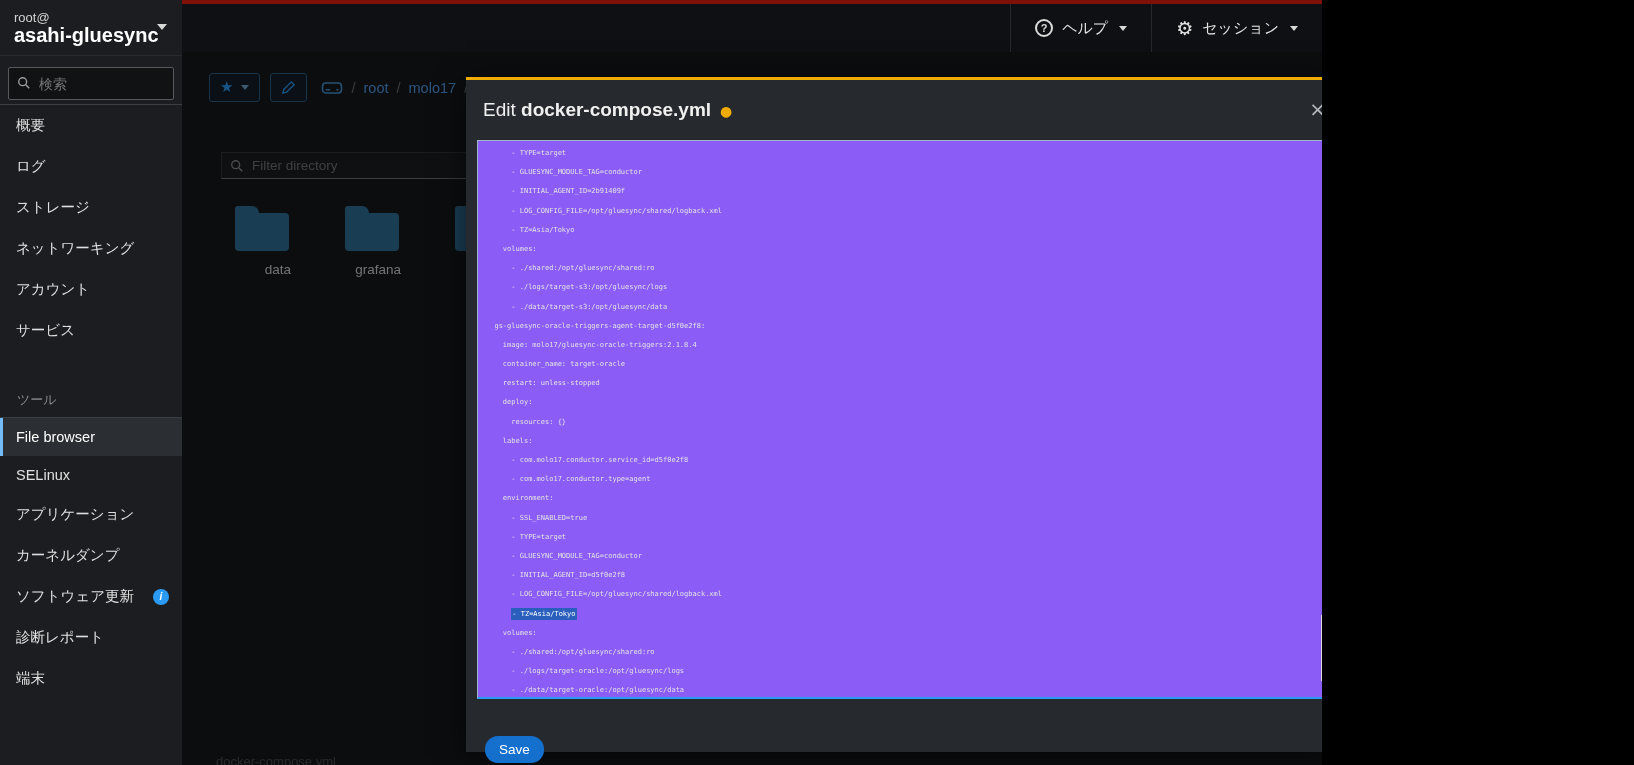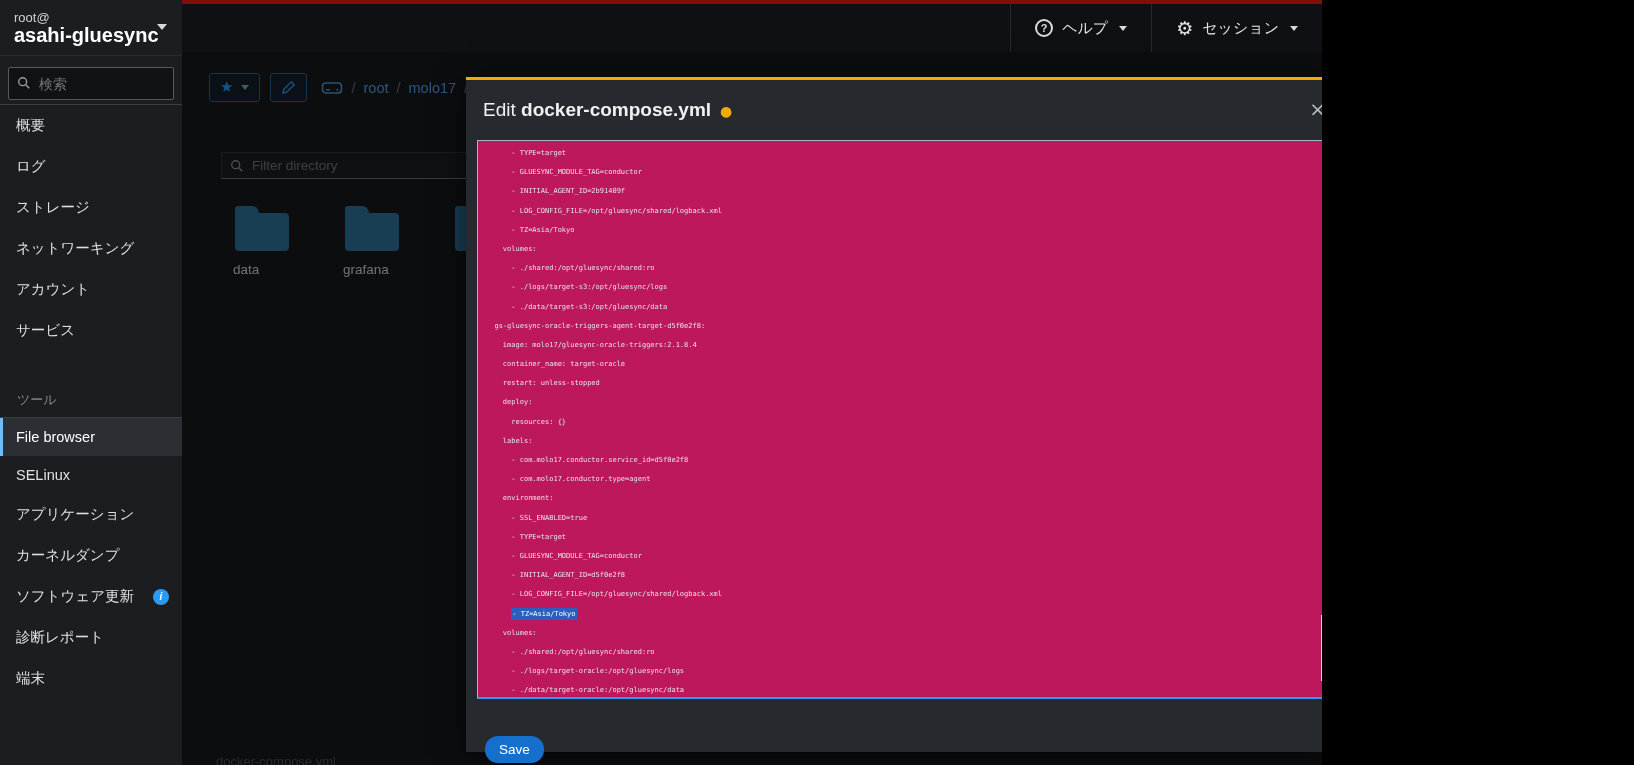--- a/index.html
+++ b/index.html
@@ -44,35 +44,35 @@
   .filter-wrap svg { position:absolute; left:8px; top:6px; }
   .filter-wrap input { width:100%; height:100%; background:transparent; border:none; outline:none; color:#bbb; font-size:13.5px; padding:0 8px 0 30px; }
   .view-controls { position:absolute; left:1236px; top:99px; display:flex; align-items:flex-start; }
   .split-btn { display:flex; height:29px; border:1px solid #2e5f86; border-radius:3px; overflow:hidden; cursor:pointer; }
   .split-cell { display:flex; align-items:center; justify-content:center; padding:0 8px; }
   .split-cell + .split-cell { border-left:1px solid #2e5f86; }
   .vdivider { width:1px; height:22px; background:#3c3f42; margin:0 13px; }
   .upload-btn { height:29px; border:1px solid #35638c; border-radius:3px; background:transparent; color:#519de9; font-size:13.5px; padding:0 13px; cursor:pointer; }
   .kebab { color:#9aa0a6; font-family:"DejaVu Sans",sans-serif; font-size:17px; margin-left:15px; cursor:pointer; line-height:1; }
   .folders { position:absolute; left:51px; top:152px; display:flex; gap:52px; }
-  .folder { width:58px; text-align:left; cursor:pointer; }
+  .folder { width:58px; text-align:right; cursor:pointer; }
   .folder-icon { position:relative; width:54px; height:38px; margin:9px auto 11px; background:#2e6f97; border-radius:2px 4px 4px 4px; }
   .folder-icon::before { content:""; position:absolute; top:-7px; left:0; width:24px; height:8px; background:#2e6f97; border-radius:3px 7px 0 0; }
   .folder-label { color:#cfd1d3; font-size:13.5px; }
   .footer-hint { position:absolute; left:34px; top:702px; color:rgba(255,255,255,.22); font-size:13px; white-space:nowrap; }
 
   
   .overlay { position:absolute; left:182px; top:52px; right:0; bottom:0; background:rgba(0,0,0,.45); z-index:4; }
   .modal { position:absolute; left:466px; top:77px; width:872px; height:675px; background:#26292d; border-top:3px solid #f0ab00; box-shadow:0 4px 28px rgba(0,0,0,.55); z-index:5; }
   .modal-header { display:flex; align-items:flex-start; padding:19px 12px 0 17px; }
   .modal-title { color:#f0f0f0; font-size:19px; font-weight:normal; }
   .modal-title b { font-weight:bold; }
   .dot { color:#f0ab00; font-size:14px; margin-left:9px; font-family:"DejaVu Sans",sans-serif; }
   .close-btn { margin-left:auto; background:none; border:none; color:#b7b9bb; font-size:20px; line-height:1; cursor:pointer; font-family:"DejaVu Sans",sans-serif; }
-  .editor { position:absolute; left:11px; right:6px; top:60px; height:559px; background:#be185d;
+  .editor { position:absolute; left:11px; right:6px; top:60px; height:559px; background:#8b5cf6;
     border:1px solid #a0b6c6; border-bottom:2px solid #2b9af3; padding:3px 0 0 8px; overflow:hidden;
     font-family:"DejaVu Sans Mono","Liberation Mono",monospace; font-size:7px; color:#e4e4e4; cursor:text; }
   .code-line { height:19.2px; line-height:19.2px; white-space:pre; }
   .sel { background:#2a5fbe; color:#fff; padding:2px 1px; }
   .scroll-thumb { position:absolute; right:3px; bottom:16px; width:7px; height:66px; background:#d8d8d8; }
   .grip { position:absolute; right:1px; bottom:1px; width:0; height:0; border-style:solid; border-width:0 0 9px 9px; border-color:transparent transparent #8a8d90 transparent; }
   .modal-footer { position:absolute; left:19px; top:638px; display:flex; align-items:center; gap:24px; }
   .btn-save { background:#1470cc; color:#fff; border:none; border-radius:13px; font-size:13.5px; padding:6px 14px; cursor:pointer; }
   .btn-cancel { color:#4f9be0; font-size:13.5px; cursor:pointer; text-decoration:none;margin-top:48px; }
 </style>

